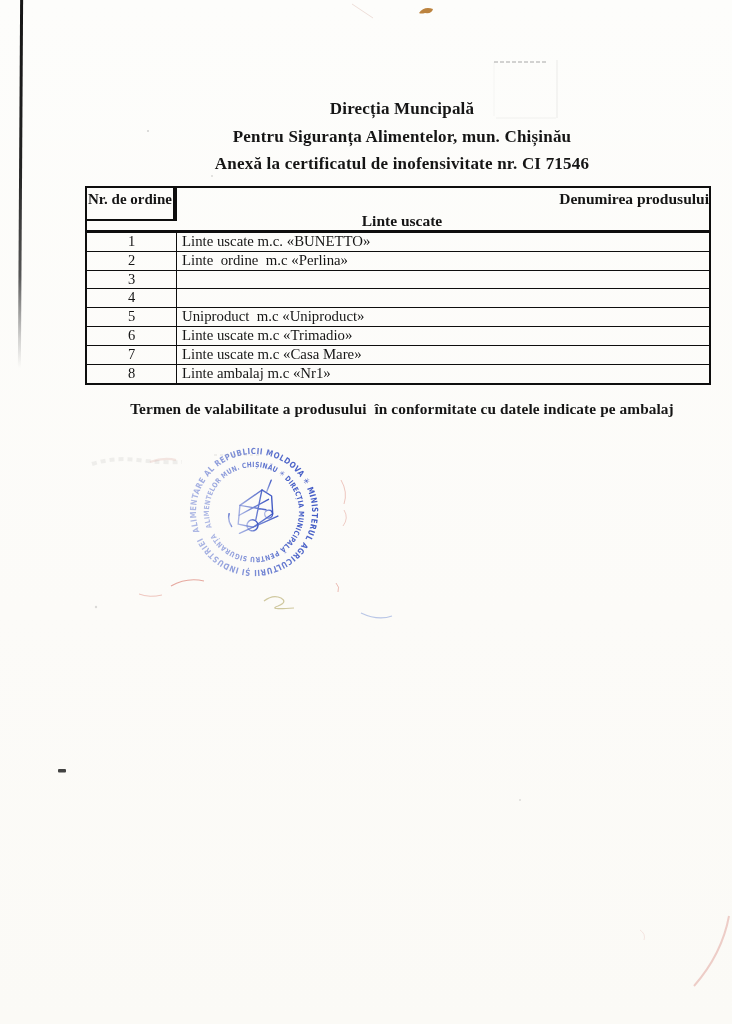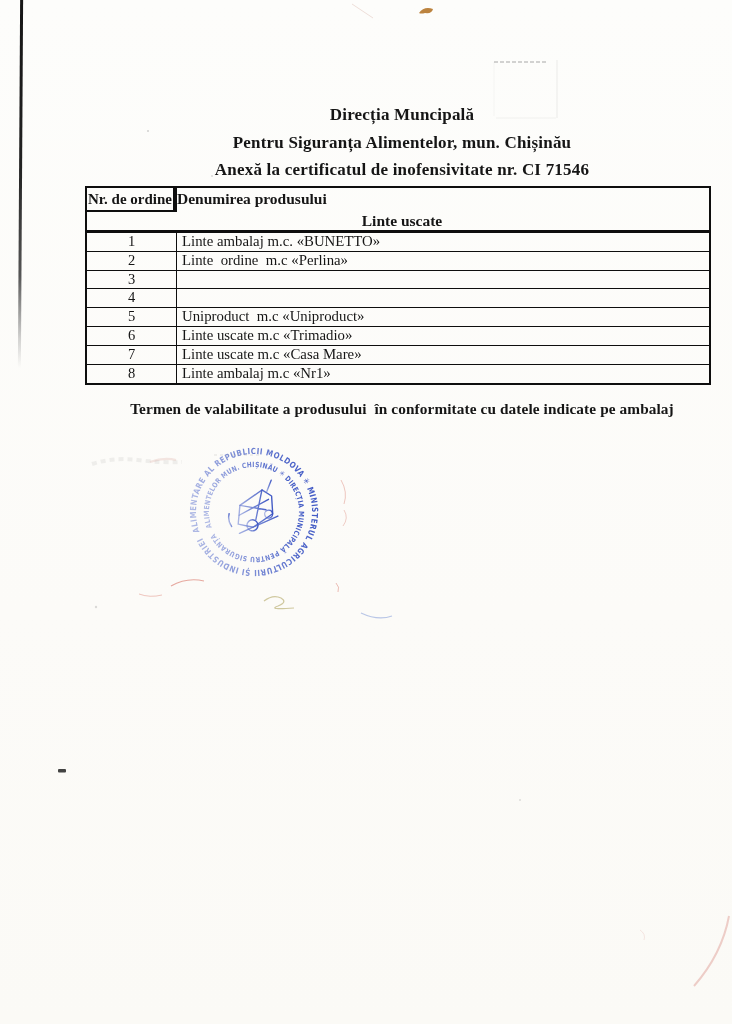--- a/index.html
+++ b/index.html
@@ -13,37 +13,37 @@
   
   .scan-edge{
     position:absolute;left:19px;top:0;width:3px;height:368px;
     background:linear-gradient(180deg,#161616 0%,#222 45%,#555 75%,rgba(130,130,130,.35) 92%,rgba(140,140,140,0) 100%);
     transform:rotate(.35deg);
   }
 
   
   .doc-header{
     position:absolute;top:95px;left:72px;width:660px;text-align:center;
-    font-weight:bold;font-size:17px;line-height:27.5px;letter-spacing:.2px;margin-top:6px;
+    font-weight:bold;font-size:17px;line-height:27.5px;letter-spacing:.2px;
   }
 
   
   .tbl{
     position:absolute;left:85px;top:186px;width:626px;box-sizing:border-box;
     border:2.5px solid #0e0e0e;background:transparent;font-size:15px;
   }
   .thead{position:relative;height:42px;border-bottom:3px solid #0e0e0e;}
   .th-col1{
-    position:absolute;left:0;top:0;width:90px;height:24px;box-sizing:border-box;
+    position:absolute;left:0;top:0;width:90px;height:33px;box-sizing:border-box;
     border-right:4px solid #0e0e0e;border-bottom:2px solid #0e0e0e;
     font-weight:bold;text-align:center;line-height:22px;font-size:15px;
   }
   .th-col2{
     position:absolute;left:90px;right:0;top:0;height:24px;
-    font-weight:bold;text-align:left;line-height:22px;font-size:15.5px;
+    font-weight:bold;text-align:right;line-height:22px;font-size:15.5px;
   }
   .th-sub{
     position:absolute;left:0;right:0;top:24px;height:18px;
     font-weight:bold;text-align:center;line-height:18px;font-size:15.5px;padding-left:8px;
   }
   .trow{display:flex;height:18.8px;border-bottom:1.5px solid #0e0e0e;box-sizing:border-box;}
   .trow:last-child{border-bottom:none;}
   .td-nr{
     flex:none;width:90px;box-sizing:border-box;border-right:1.5px solid #0e0e0e;
     text-align:center;line-height:17.5px;font-size:14.5px;
@@ -80,21 +80,21 @@
   </div>
 
   <div class="tbl">
     <div class="thead">
       <div class="th-col1">Nr. de ordine</div>
       <div class="th-col2">Denumirea produsului</div>
       <div class="th-sub">Linte uscate</div>
     </div>
     <div class="trow">
       <div class="td-nr">1</div>
-      <div class="td-prod">Linte ambalaj m.c. «BUNETTO»</div>
+      <div class="td-prod">Linte uscate m.c. «BUNETTO»</div>
     </div>
     <div class="trow">
       <div class="td-nr">2</div>
       <div class="td-prod">Linte  ordine  m.c «Perlina»</div>
     </div>
     <div class="trow">
       <div class="td-nr">3</div>
     </div>
     <div class="trow">
       <div class="td-nr">4</div>

